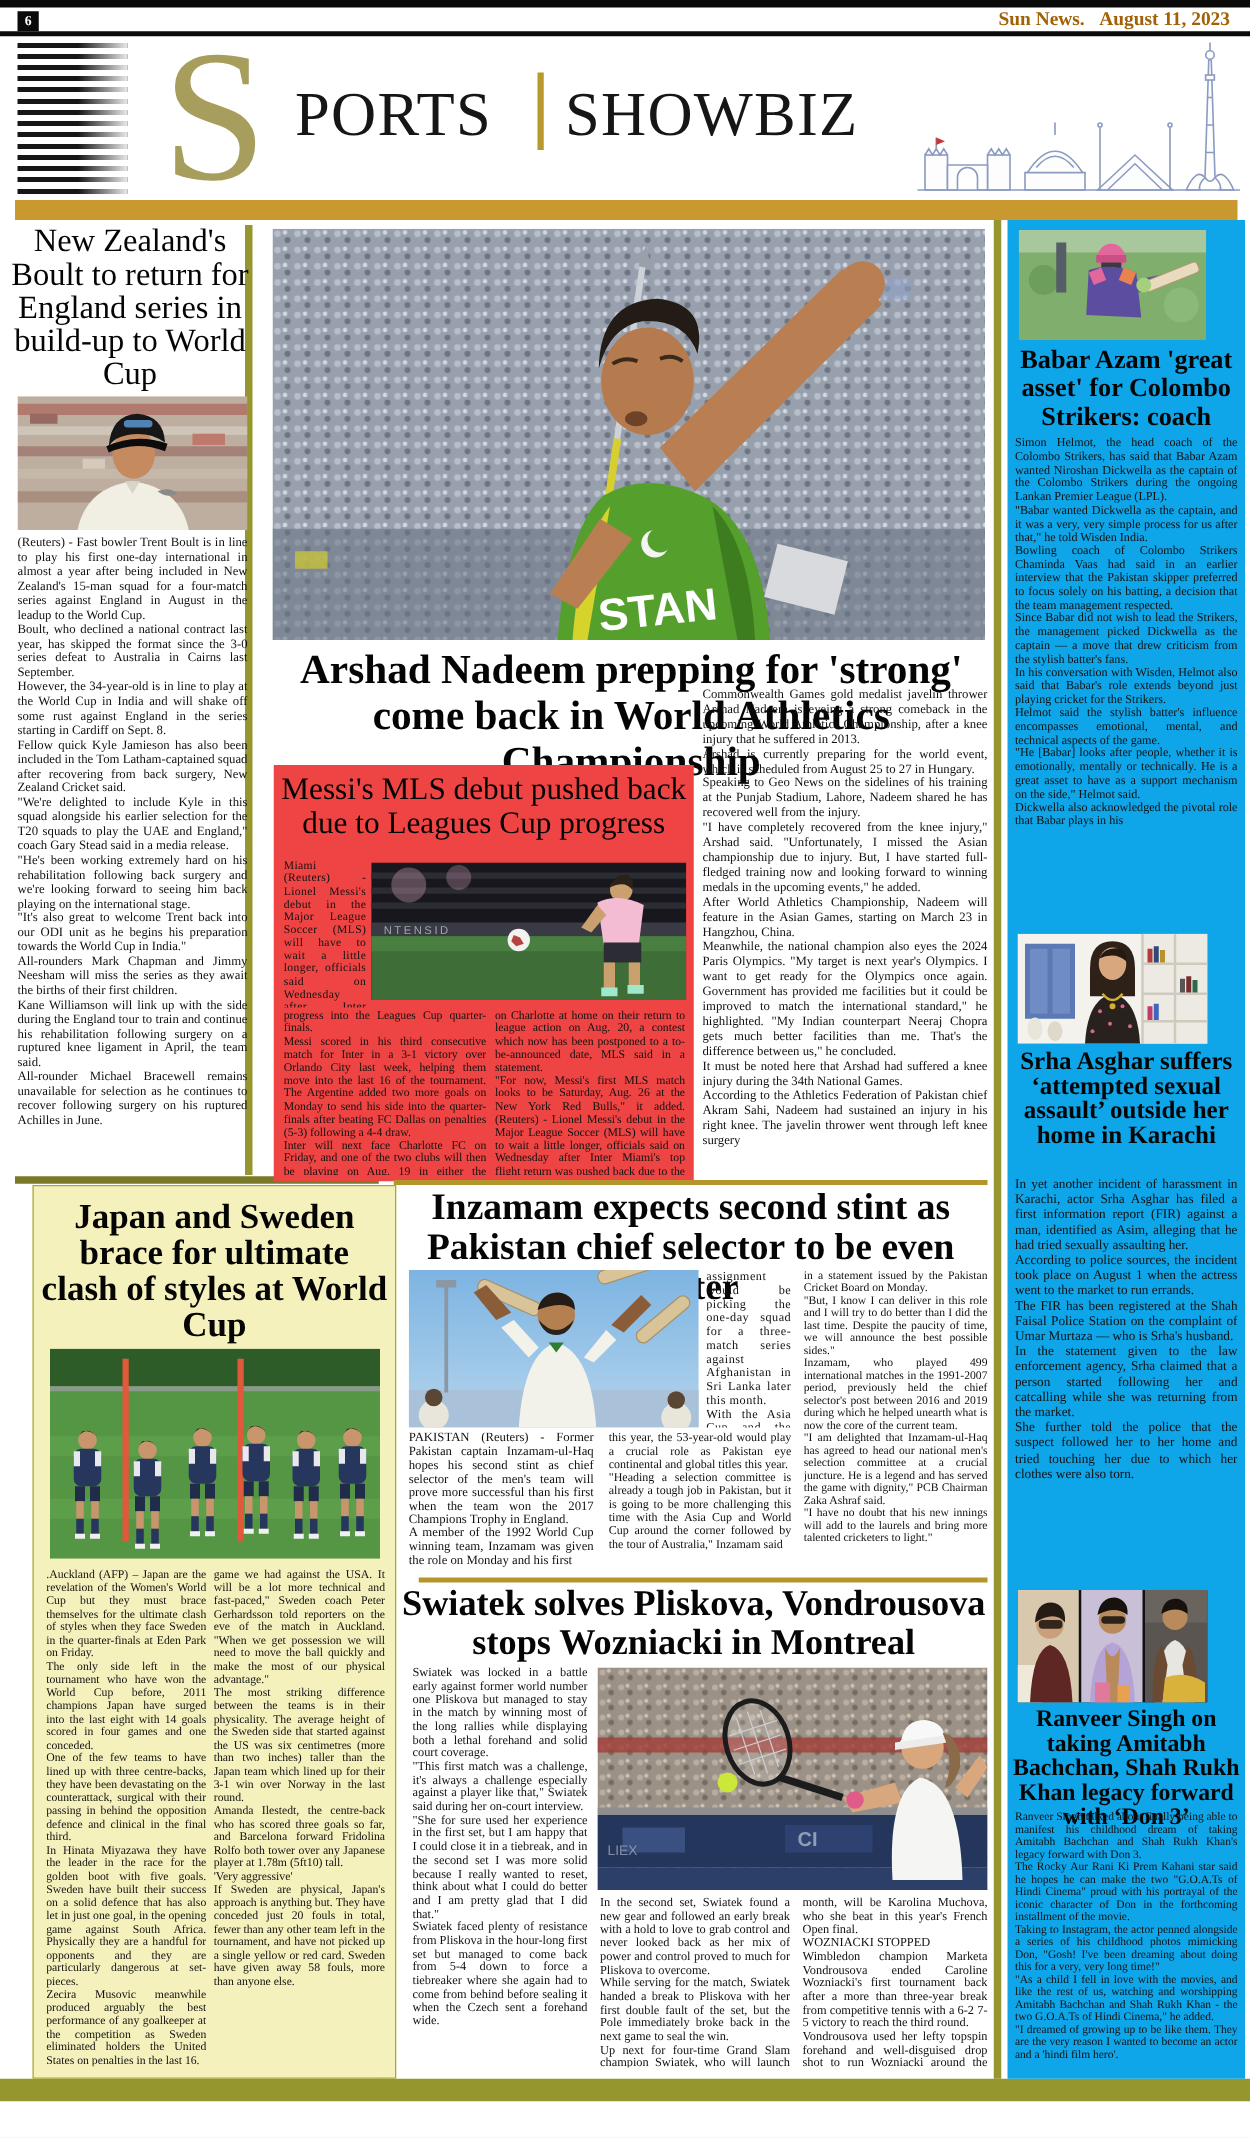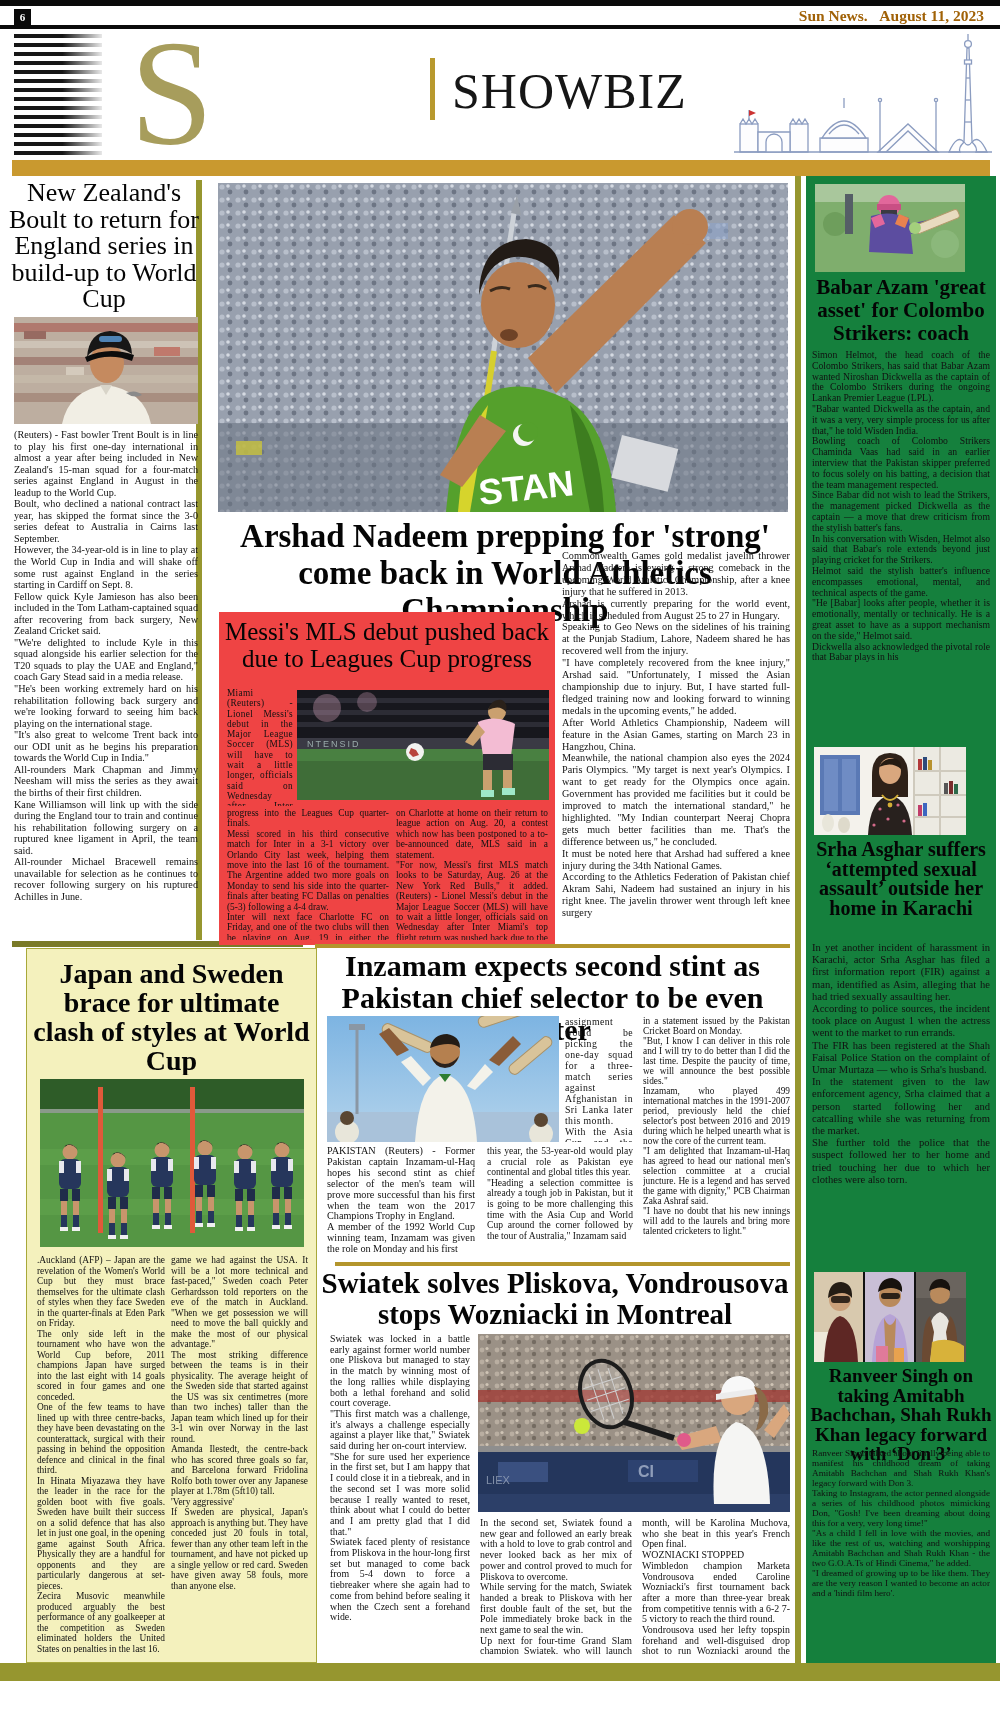--- a/index.html
+++ b/index.html
@@ -31,20 +31,21 @@
   <div class="abs pagenum" style="left:14px;top:9px;">
     <span>6</span>
   </div>
   <div class="abs dateline" style="right:16px;top:7px;">
     <span>Sun News.</span>&nbsp;&nbsp;&nbsp;<span>August 11, 2023</span>
   </div>
   <div class="bar" style="left:0;top:25px;width:1000px;height:4px;background:#0a0a0a;"></div>
 
   <div class="abs stripes" style="left:14px;top:34px;width:88px;height:124px;"></div>
   <div class="abs masthead-s" style="left:130px;top:30px;">S</div>
+  <div class="abs masthead-word" style="left:236px;top:66px;">PORTS</div>
   <div class="abs goldpipe" style="left:430px;top:58px;width:5px;height:62px;"></div>
   <div class="abs masthead-word" style="left:452px;top:66px;">SHOWBIZ</div>
 
   <svg class="abs" style="left:728px;top:30px;" width="266" height="128" viewBox="0 0 266 128">
     <g stroke="#8b9cc0" stroke-width="1.3" fill="#fdfdfe">
 
       <rect x="12" y="94" width="18" height="28"></rect>
       <rect x="62" y="94" width="18" height="28"></rect>
       <path d="M30 102 h32 v20 h-32 z"></path>
       <path d="M38 122 v-10 a8 8 0 0 1 16 0 v10" fill="#fff"></path>
@@ -361,21 +362,21 @@
       </div>
     <div class="jtext" style="position:absolute;left:144px;top:306px;width:137px;height:398px;font-size:9.4px;line-height:10.5px;">
         <p>game we had against the USA. It will be a lot more technical and fast-paced," Sweden coach Peter Gerhardsson told reporters on the eve of the match in Auckland. "When we get possession we will need to move the ball quickly and make the most of our physical advantage."</p>
         <p>The most striking difference between the teams is in their physicality. The average height of the Sweden side that started against the US was six centimetres (more than two inches) taller than the Japan team which lined up for their 3-1 win over Norway in the last round.</p>
         <p>Amanda Ilestedt, the centre-back who has scored three goals so far, and Barcelona forward Fridolina Rolfo both tower over any Japanese player at 1.78m (5ft10) tall.</p>
         <p>'Very aggressive'</p>
         <p>If Sweden are physical, Japan's approach is anything but. They have conceded just 20 fouls in total, fewer than any other team left in the tournament, and have not picked up a single yellow or red card. Sweden have given away 58 fouls, more than anyone else.</p>
       </div>
   </section>
 
-  <section class="abs" style="left:806px;top:176px;width:190px;height:1487px;background:#15803d;">
+  <section class="abs" style="left:806px;top:176px;width:190px;height:1487px;background:#0ea5e9;">
 
     <svg style="position:absolute;left:9px;top:8px;" width="150" height="88" viewBox="0 0 150 88">
       <rect width="150" height="88" fill="#7fae6d"></rect>
       <rect width="150" height="18" fill="#a9c79c"></rect>
       <circle cx="20" cy="40" r="12" fill="#6a9a58" opacity=".8"></circle>
       <circle cx="130" cy="60" r="14" fill="#8fba7e" opacity=".8"></circle>
       <rect x="30" y="10" width="8" height="40" fill="#555e66"></rect>
       <g>
         <circle cx="74" cy="22" r="11" fill="#e2679b"></circle>
         <rect x="62" y="20" width="24" height="6" fill="#c94f84"></rect>
@@ -482,19 +483,20 @@
         <path d="M115 19 Q117 6 128 7 Q137 9 136 19 Q127 12 115 19 Z" fill="#17120e"></path>
         <path d="M110 90 Q112 44 126 40 Q140 44 142 90 Z" fill="#e8e6e0"></path>
         <path d="M108 90 Q108 50 116 44 L120 60 L116 90 Z" fill="#6b4a33"></path>
         <path d="M144 90 Q144 50 136 44 L132 60 L136 90 Z" fill="#6b4a33"></path>
         <path d="M118 70 Q135 64 150 74 L150 90 L116 90 Z" fill="#d8b23a"></path>
       </g>
     </svg>
     <h2 class="hl" style="position:absolute;left:4px;top:1190px;width:182px;font-size:19px;line-height:19.5px;">Ranveer Singh on taking Amitabh Bachchan, Shah Rukh Khan legacy forward with ‘Don 3’</h2>
     <div class="jtext" style="position:absolute;left:6px;top:1272px;width:178px;height:212px;font-size:9.2px;line-height:10px;">
         <p>Ranveer Singh talked about finally being able to manifest his childhood dream of taking Amitabh Bachchan and Shah Rukh Khan's legacy forward with Don 3.</p>
+        <p>The Rocky Aur Rani Ki Prem Kahani star said he hopes he can make the two "G.O.A.Ts of Hindi Cinema" proud with his portrayal of the iconic character of Don in the forthcoming installment of the movie.</p>
         <p>Taking to Instagram, the actor penned alongside a series of his childhood photos mimicking Don, "Gosh! I've been dreaming about doing this for a very, very long time!"</p>
         <p>"As a child I fell in love with the movies, and like the rest of us, watching and worshipping Amitabh Bachchan and Shah Rukh Khan - the two G.O.A.Ts of Hindi Cinema," he added.</p>
         <p>"I dreamed of growing up to be like them. They are the very reason I wanted to become an actor and a 'hindi film hero'.</p>
       </div>
   </section>
 
 </div>
 
 </body></html>

